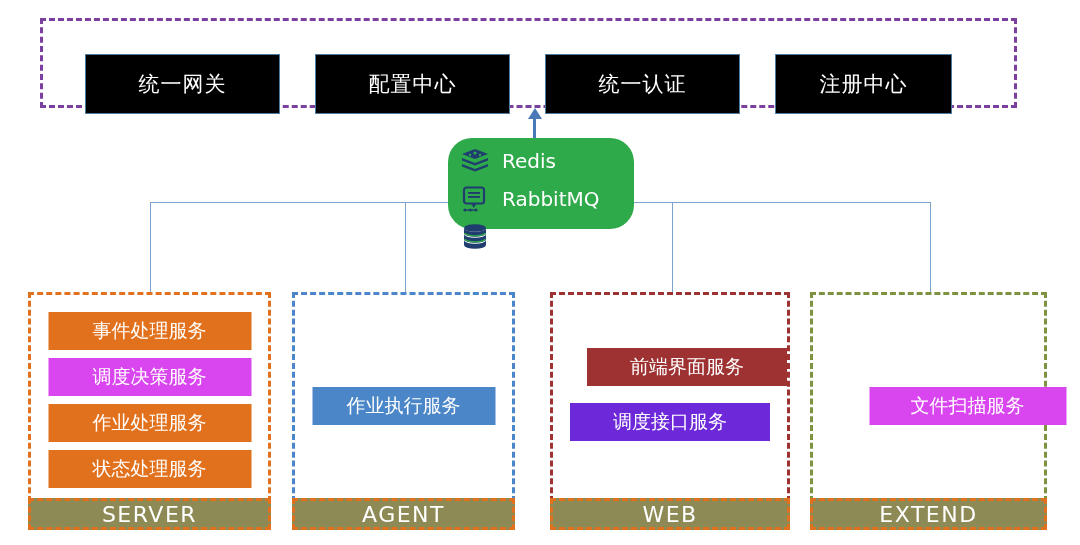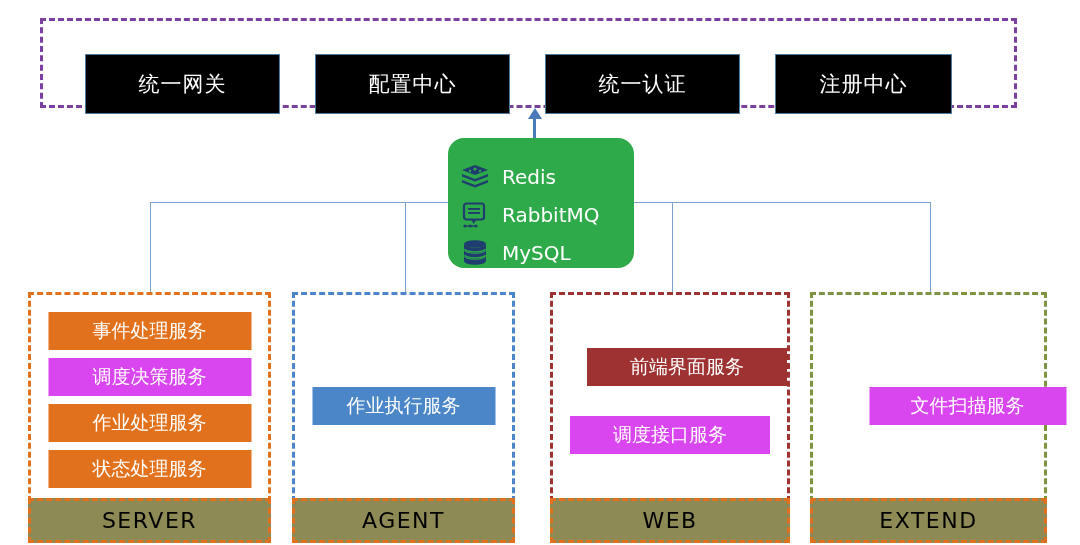--- a/index.html
+++ b/index.html
@@ -24,25 +24,25 @@
     border:1px solid #4E7CA1;
     box-sizing:border-box;
     color:#ffffff;
     font-size:21px;
     display:flex;align-items:center;justify-content:center;
     letter-spacing:1px;
   }
 
   
   .middleware{
-    position:absolute;left:448px;top:138px;width:186px;height:130px;
+    position:absolute;left:448px;top:138px;width:186px;height:91px;
     background:#2EAA4A;
-    border-radius:16px;
-    box-sizing:border-box;
-    padding:20px 0 0 10px;
+    border-radius:24px;
+    box-sizing:border-box;
+    padding:4px 0 0 10px;
   }
   .mw-row{
     display:flex;align-items:center;height:38px;
   }
   .mw-ico{
     width:34px;height:32px;flex:0 0 34px;
     display:flex;align-items:center;justify-content:center;
   }
   .mw-label{
     color:#ffffff;font-size:20px;margin-left:10px;
@@ -69,26 +69,26 @@
     background:#ffffff;
   }
   .service{
     position:absolute;left:50%;transform:translateX(-50%);
     height:38px;width:calc(100% - 34px);
     box-sizing:border-box;
     display:flex;align-items:center;justify-content:center;
     color:#ffffff;font-size:19px;
   }
   .footer-band{
-    position:absolute;top:498px;height:45px;
+    position:absolute;top:498px;height:32px;
     background:#8D8A55;
     border:3px dashed #E2711D;
     box-sizing:border-box;
     display:flex;align-items:center;justify-content:center;
-    color:#000000;font-size:22px;letter-spacing:1.5px;
+    color:#ffffff;font-size:22px;letter-spacing:1.5px;
     font-family:"DejaVu Sans",sans-serif;
   }
 </style>
 </head>
 <body>
 
 <div id="canvas">
 
   <div class="platform-group">
     <div class="platform-box" style="left:42px;width:195px;">
@@ -196,21 +196,21 @@
     </div>
   </div>
   <div class="footer-band" style="left:292px;width:223px;">
     <span>AGENT</span>
   </div>
 
   <div class="module" style="left:550px;width:240px;border-color:#9E3233;">
     <div class="service" style="top:53px;background:#9E3233;margin-left:17px;">
       <span>前端界面服务</span>
     </div>
-    <div class="service" style="top:121px;background:#d946ef;">
+    <div class="service" style="top:108px;background:#6d28d9;">
       <span>调度接口服务</span>
     </div>
   </div>
   <div class="footer-band" style="left:550px;width:240px;">
     <span>WEB</span>
   </div>
 
   <div class="module" style="left:810px;width:237px;border-color:#7E9340;">
     <div class="service" style="top:92px;background:#d946ef;margin-left:39px;">
       <span>文件扫描服务</span>

